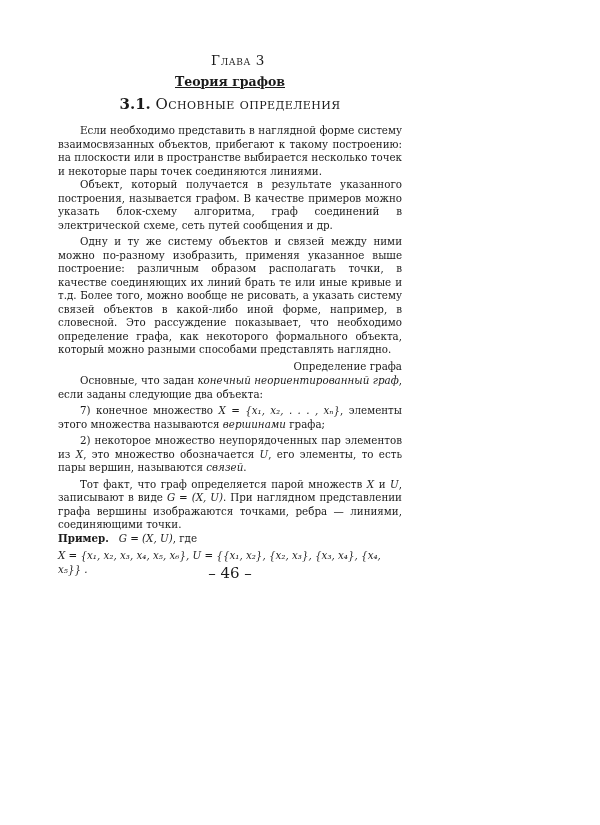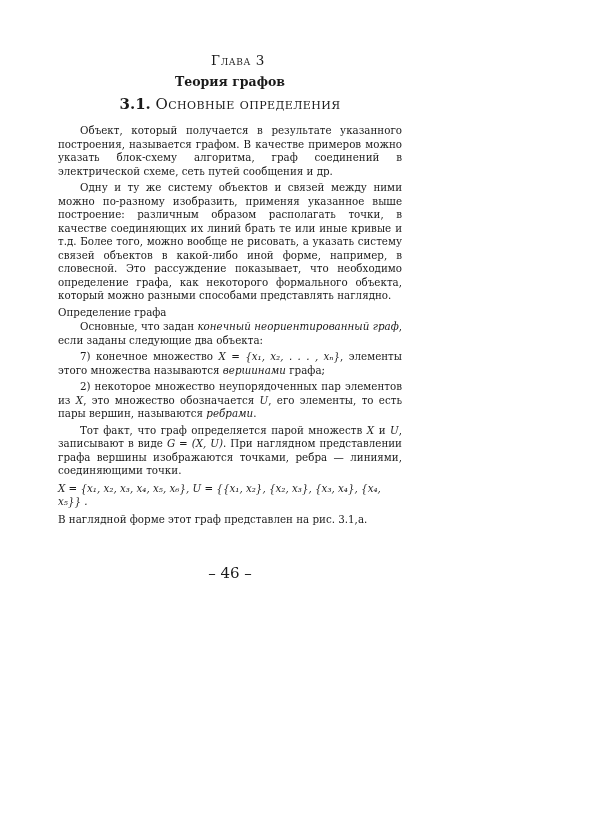--- a/index.html
+++ b/index.html
@@ -2,54 +2,55 @@
 <html><head>
 <meta charset="utf-8">
 <style>
   html, body { margin: 0; padding: 0; background: #ffffff; }
   body { width: 600px; height: 825px; position: relative; overflow: hidden; color: #1a1a1a;
          font-family: "DejaVu Serif", "Liberation Serif", serif; }
   .page { position: absolute; left: 58px; top: 0; width: 344px; }
   .chapter { position: absolute; left: 8px; width: 344px; top: 52px; text-align: center;
              font-size: 13.5px; font-variant: small-caps; letter-spacing: 0.6px; }
   .title { position: absolute; left: 0; width: 344px; top: 74px; text-align: center;
-           font-size: 12.5px; font-weight: bold; }
+           font-size: 12.5px; font-weight: bold; text-decoration: underline; }
   .section { position: absolute; left: 0; width: 344px; top: 95px; text-align: center;
              font-size: 15px; }
   .section .num { font-weight: bold; }
   .section .name { font-variant: small-caps; letter-spacing: 0.4px; }
   .body { position: absolute; left: 0; top: 124px; width: 344px; font-size: 10.3px;
           line-height: 13.5px; text-align: justify; }
   .body p { margin: 0; }
   .indent { text-indent: 22px; }
-  .subhead { text-align: left; margin-top: 3px !important; margin-bottom: 1px !important; }
+  .subhead { text-align: right; margin-top: 3px !important; margin-bottom: 1px !important; }
   .gap { margin-top: 3px !important; }
   i, .it { font-style: italic; }
   .formula { text-align: left; font-style: normal; margin: 4px 0 4px 0 !important; font-size: 10.3px; }
   .example-label { font-weight: bold; }
   .pagenum { position: absolute; left: 0; width: 344px; top: 564px; text-align: center; font-size: 15px; }
   .m { font-style: italic; }
 </style>
 </head>
 <body>
 
 <div class="page">
   <div class="chapter">Глава 3</div>
   <div class="title">Теория графов</div>
   <div class="section">
     <span class="num">3.1.</span>
     <span class="name">Основные определения</span>
   </div>
 
   <div class="body">
+    <p class="indent">Если необходимо представить в наглядной форме систему взаимосвязанных объектов, прибегают к такому построению: на плоскости или в пространстве выбирается несколько точек и некоторые пары точек соединяются линиями.</p>
     <p class="indent">Объект, который получается в результате указанного построения, называется графом. В качестве примеров можно указать блок-схему алгоритма, граф соединений в электрической схеме, сеть путей сообщения и др.</p>
     <p class="indent gap">Одну и ту же систему объектов и связей между ними можно по-разному изобразить, применяя указанное выше построение: различным образом располагать точки, в качестве соединяющих их линий брать те или иные кривые и т.д. Более того, можно вообще не рисовать, а указать систему связей объектов в какой-либо иной форме, например, в словесной. Это рассуждение показывает, что необходимо определение графа, как некоторого формального объекта, который можно разными способами представлять наглядно.</p>
     <p class="subhead">Определение графа</p>
     <p class="indent"><span>Основные, что задан </span><i>конечный неориентированный граф</i><span>, если заданы следующие два объекта:</span></p>
     <p class="indent gap"><span>7) конечное множество </span><span class="m">X = {x₁, x₂, . . . , xₙ}</span><span>, элементы этого множества называются </span><i>вершинами</i><span> графа;</span></p>
-    <p class="indent gap"><span>2) некоторое множество неупорядоченных пар элементов из </span><span class="m">X</span><span>, это множество обозначается </span><span class="m">U</span><span>, его элементы, то есть пары вершин, называются </span><i>ребрами</i><span>.</span></p>
+    <p class="indent gap"><span>2) некоторое множество неупорядоченных пар элементов из </span><span class="m">X</span><span>, это множество обозначается </span><span class="m">U</span><span>, его элементы, то есть пары вершин, называются </span><i>связей</i><span>.</span></p>
     <p class="indent gap"><span>Тот факт, что граф определяется парой множеств </span><span class="m">X</span><span> и </span><span class="m">U</span><span>, записывают в виде </span><span class="m">G = (X, U)</span><span>. При наглядном представлении графа вершины изображаются точками, ребра — линиями, соединяющими точки.</span></p>
+    <p><span class="example-label">Пример.</span>&nbsp;&nbsp;&nbsp;<span class="m">G = (X, U)</span><span>, где</span></p>
     <p class="formula m">X = {x₁, x₂, x₃, x₄, x₅, x₆}, U = {{x₁, x₂}, {x₂, x₃}, {x₃, x₄}, {x₄, x₅}} .</p>
-    <p>В наглядной форме этот граф представлен на рис. 3.1,а.</p>
   </div>
 
   <div class="pagenum">– 46 –</div>
 </div>
 
 </body></html>

